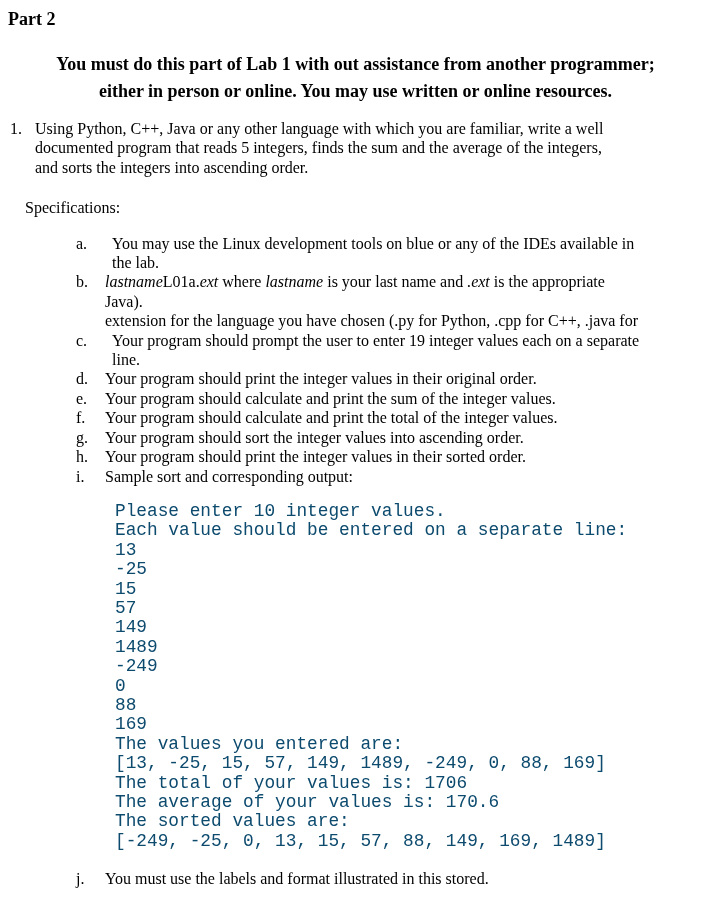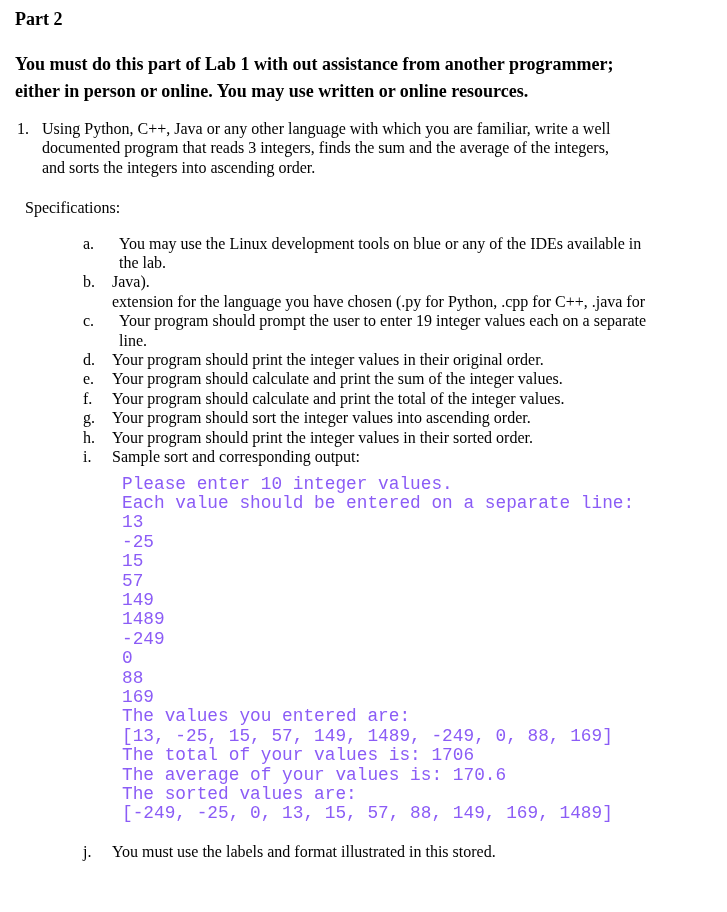--- a/index.html
+++ b/index.html
@@ -13,49 +13,50 @@
     overflow: hidden;
     color: #000000;
     font-family: "Liberation Serif", serif;
     font-size: 16px;
     line-height: 19.4px;
   }
   .page {
     box-sizing: border-box;
     width: 727px;
     height: 912px;
-    padding: 8px 24px 4px 15px;
+    padding: 8px 24px 4px 8px;
   }
   .part-heading {
     font-size: 18px;
     line-height: 22px;
     font-weight: bold;
     margin: 0 0 21px 0;
   }
   .intro {
     font-weight: bold;
     font-size: 18px;
     line-height: 27px;
     margin: 0 0 14px 0;
     white-space: pre-line;
+    text-align: center;
   }
   .numitem {
     display: flex;
     margin: 0 0 21px 0;
   }
   .nummark {
     flex: 0 0 25px;
     padding-left: 2px;
   }
   .numbody {
     flex: 1;
     white-space: pre-line;
   }
   .speclabel {
-    margin: 0 0 16px 10px;
+    margin: 0 0 16px 17px;
   }
   .speclist {
     margin-left: 68px;
   }
   .specitem {
     display: flex;
   }
   .specmark {
     flex: 0 0 29px;
   }
@@ -66,56 +67,57 @@
     white-space: pre-line;
     margin-left: 7px;
   }
   .ln {
     display: block;
   }
   .code {
     font-family: "Liberation Mono", "DejaVu Sans Mono", monospace;
     font-size: 17.8px;
     line-height: 19.4px;
-    color: #8b5cf6;
+    color: #0c4a6e;
     white-space: pre;
-    margin: 8px 0 18px 39px;
+    margin: 16px 0 18px 39px;
   }
   i { font-style: italic; }
 </style>
 </head>
 <body>
 
 <div class="page">
 
   <h1 class="part-heading">Part 2</h1>
 
   <p class="intro">You must do this part of Lab 1 with out assistance from another programmer;
 either in person or online. You may use written or online resources.</p>
 
   <div class="numitem">
     <span class="nummark">1.</span>
     <div class="numbody">Using Python, C++, Java or any other language with which you are familiar, write a well
-documented program that reads 3 integers, finds the sum and the average of the integers,
+documented program that reads 5 integers, finds the sum and the average of the integers,
 and sorts the integers into ascending order.</div>
   </div>
 
   <p class="speclabel">Specifications:</p>
 
   <div class="speclist">
 
     <div class="specitem">
       <span class="specmark">a.</span>
       <div class="specbody multiline">You may use the Linux development tools on blue or any of the IDEs available in
 the lab.</div>
     </div>
 
     <div class="specitem">
       <span class="specmark">b.</span>
       <div class="specbody">
+        <span class="ln"><i>lastname</i><span>L01a.</span><i>ext</i><span> where </span><i>lastname</i><span> is your last name and </span><i>.ext</i><span> is the appropriate</span></span>
         <span class="ln">Java).</span>
         <span class="ln">extension for the language you have chosen (.py for Python, .cpp for C++, .java for</span>
       </div>
     </div>
 
     <div class="specitem">
       <span class="specmark">c.</span>
       <div class="specbody multiline">Your program should prompt the user to enter 19 integer values each on a separate
 line.</div>
     </div>

